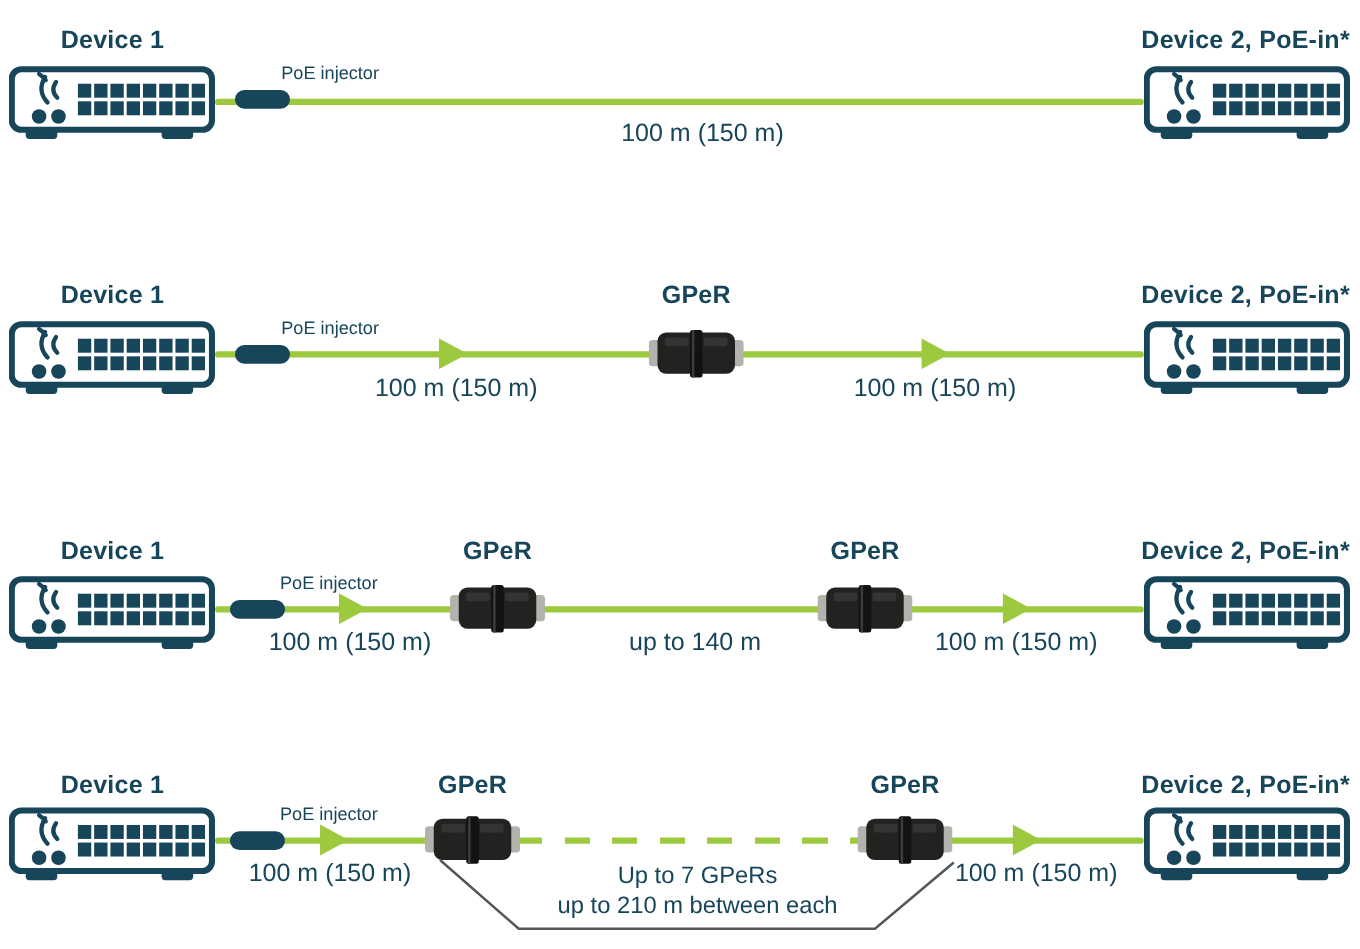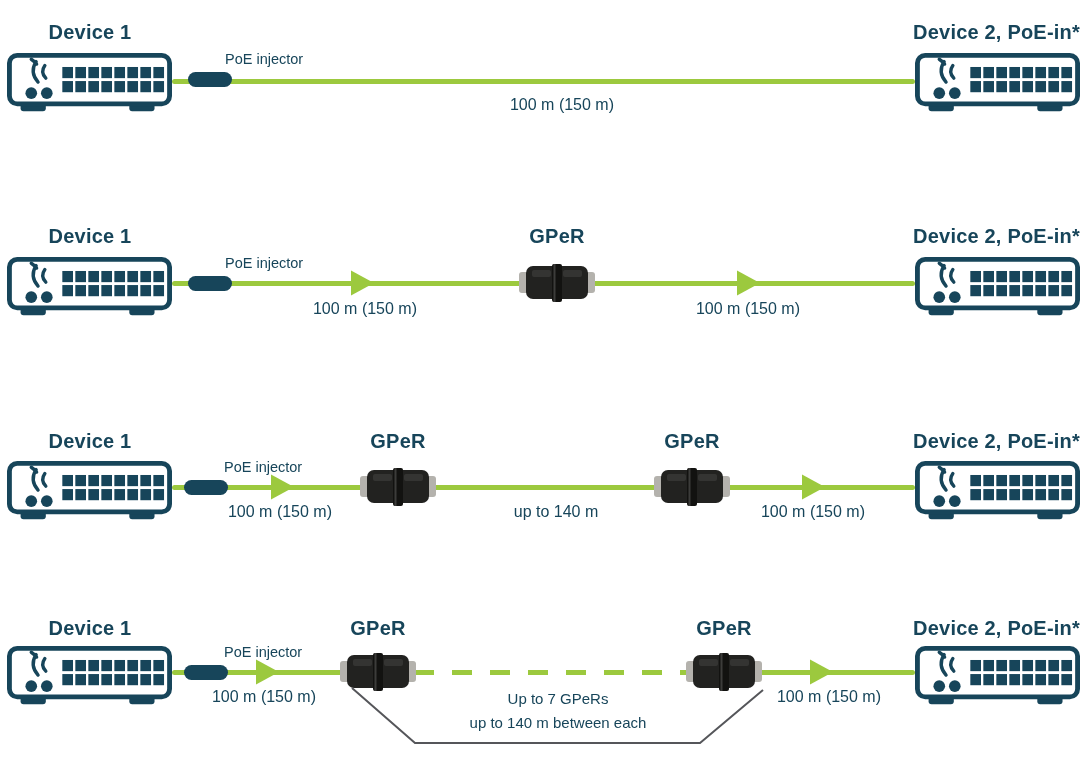--- a/index.html
+++ b/index.html
@@ -2,29 +2,29 @@
 <html style="--navy: #17455a; --green: #9cc93e; --bracket: #55565a;"><head>
 <meta charset="utf-8">
 <style>
   :root{ --navy:#17455a; --green:#9cc93e; --bracket:#55565a; }
   html,body{margin:0;padding:0;background:#fff;}
   #canvas{
     position:relative;width:1088px;height:757px;background:#fff;
     font-family:"Liberation Sans",sans-serif;color:var(--navy);overflow:hidden;
   }
   .title{position:absolute;font-weight:bold;font-size:20px;text-align:center;letter-spacing:.2px;}
-  .lbl{position:absolute;font-size:16px;text-align:center;white-space:nowrap;}
+  .lbl{position:absolute;font-size:20px;text-align:center;white-space:nowrap;}
   .poe{position:absolute;font-size:14.5px;white-space:nowrap;margin-left:48px;}
   .cable{position:absolute;height:5px;background:var(--green);border-radius:2.5px;}
   .cable.dashed{background:repeating-linear-gradient(90deg,var(--green) 0 20px,transparent 20px 38px);border-radius:0;}
   .pill{position:absolute;width:44px;height:15px;background:var(--navy);border-radius:8px;}
   .arrow{position:absolute;width:23px;height:26px;}
   .device{position:absolute;width:165px;height:62px;}
   .gper{position:absolute;width:76px;height:42px;}
-  .note{position:absolute;font-size:15px;text-align:center;white-space:nowrap;}
+  .note{position:absolute;font-size:19px;text-align:center;white-space:nowrap;}
   .bracket{position:absolute;}
   .bracket polyline{fill:none;stroke:var(--bracket);stroke-width:2;}
   .sd-body{fill:#fff;stroke:var(--navy);stroke-width:5;}
   .sd-fill{fill:var(--navy);}
   .sd-stroke{fill:none;stroke:var(--navy);stroke-width:3.5;stroke-linecap:round;}
   .arrow-poly{fill:var(--green);}
 </style>
 </head>
 <body>
 
@@ -174,16 +174,16 @@
       </svg>
     <svg class="arrow" style="left:810px;top:659px">
         <use href="#sym-arrow"></use>
       </svg>
     <div class="lbl" style="left:164px;top:688px;width:200px">100 m (150 m)</div>
     <div class="lbl" style="left:729px;top:688px;width:200px">100 m (150 m)</div>
     <svg class="bracket" style="left:345px;top:682px" width="425" height="66">
       <polyline points="7,6 70,61 355,61 418,8"></polyline>
     </svg>
     <div class="note" style="left:458px;top:690px;width:200px">Up to 7 GPeRs</div>
-    <div class="note" style="left:440px;top:714px;width:236px">up to 140 m between each</div>
+    <div class="note" style="left:440px;top:714px;width:236px">up to 210 m between each</div>
   </div>
 
 </div>
 
 </body></html>

